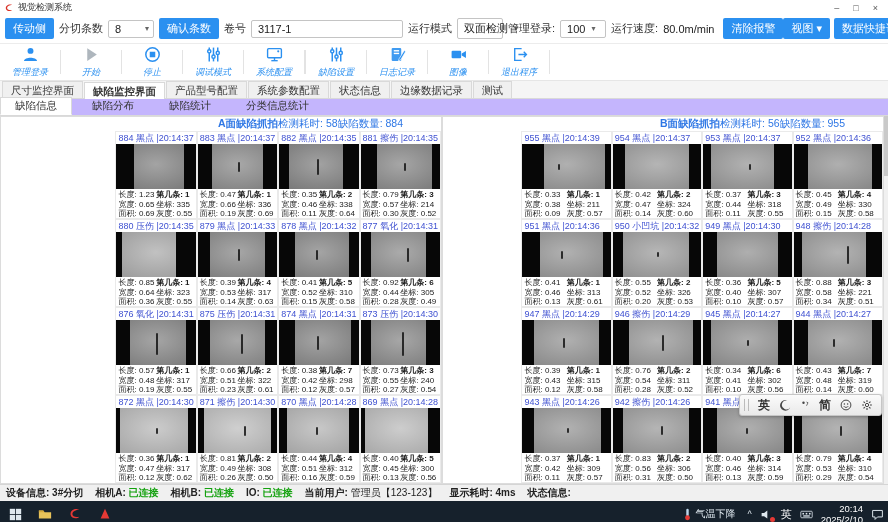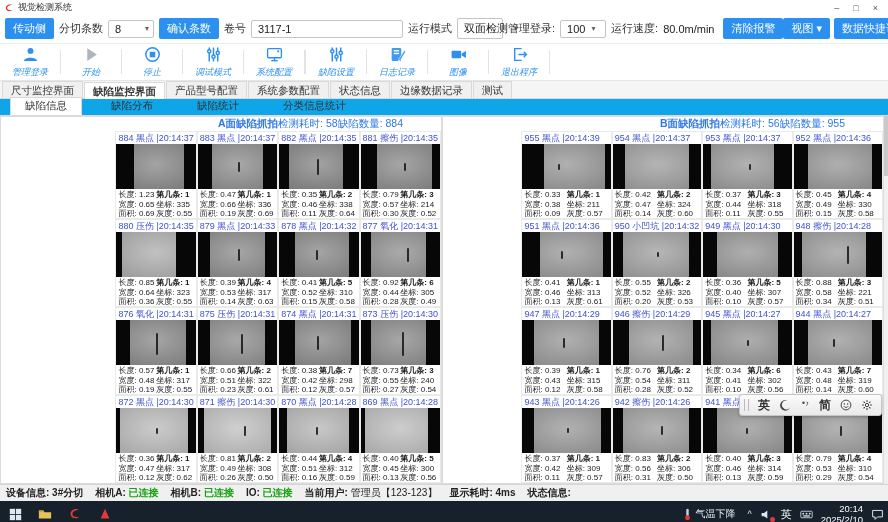--- a/index.html
+++ b/index.html
@@ -22,21 +22,21 @@
   
   .actions{height:36px;background:#fff;display:flex;align-items:stretch;border-bottom:1px solid #e6e6e6;}
   .action{display:flex;flex-direction:column;align-items:center;justify-content:center;min-width:52px;padding:0 4px;cursor:pointer;gap:1px;font-style:italic;}
   .action .albl{font-size:9px;color:#2b90f0;}
   .action.gray .albl{color:#2b90f0;}
   .asep{width:1px;background:#e3e3e3;margin:6px 0;}
   
   .tabs{height:17px;background:#f5f5f5;display:flex;padding-left:2px;border-bottom:1px solid #d9d9d9;}
   .tab{padding:2px 8px 1px 8px;font-size:10.5px;border:1px solid #d9d9d9;border-bottom:none;background:#f0f0f0;color:#333;margin-right:1px;cursor:pointer;}
   .tab.active{background:#fff;font-weight:bold;position:relative;top:1px;padding-bottom:2px;}
-  .subtabs{height:16px;background:#0ea5e9;display:flex;align-items:flex-end;padding-left:10px;gap:14px;}
+  .subtabs{height:16px;background:#c4b5fd;display:flex;align-items:flex-end;padding-left:0;gap:5px;}
   .subtab{padding:1px 14px;font-size:10.5px;color:#333;cursor:pointer;border:1px solid transparent;}
   .subtab.active{border:1px solid #d9d9d9;border-bottom:1px solid #fff;background:#fff;}
   
   .content{height:368px;display:flex;background:#e6e6e6;border-top:1px solid #d9d9d9;}
   .panel{width:440px;background:#fff;border:1px solid #dcdcdc;display:flex;flex-direction:column;align-items:flex-end;}
   .panel-head{height:16px;display:flex;align-items:center;padding:0 8px;font-size:10.5px;}
   .p-title{color:#2e77e5;font-weight:bold;}
   .p-mid,.p-right{color:#2e77e5;}
   .grid{flex:1;display:grid;grid-template-columns:repeat(4,1fr);grid-auto-rows:88px;}
   .cell{border:1px solid #eaeaea;overflow:hidden;cursor:pointer;}

